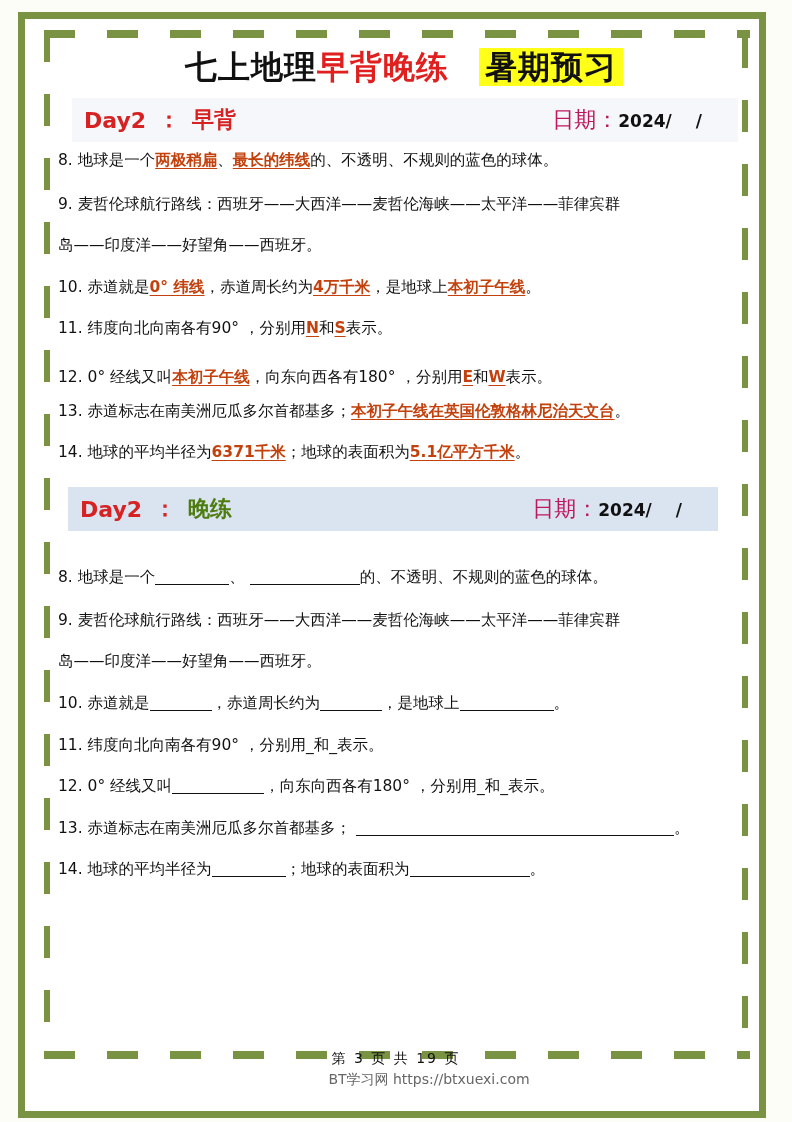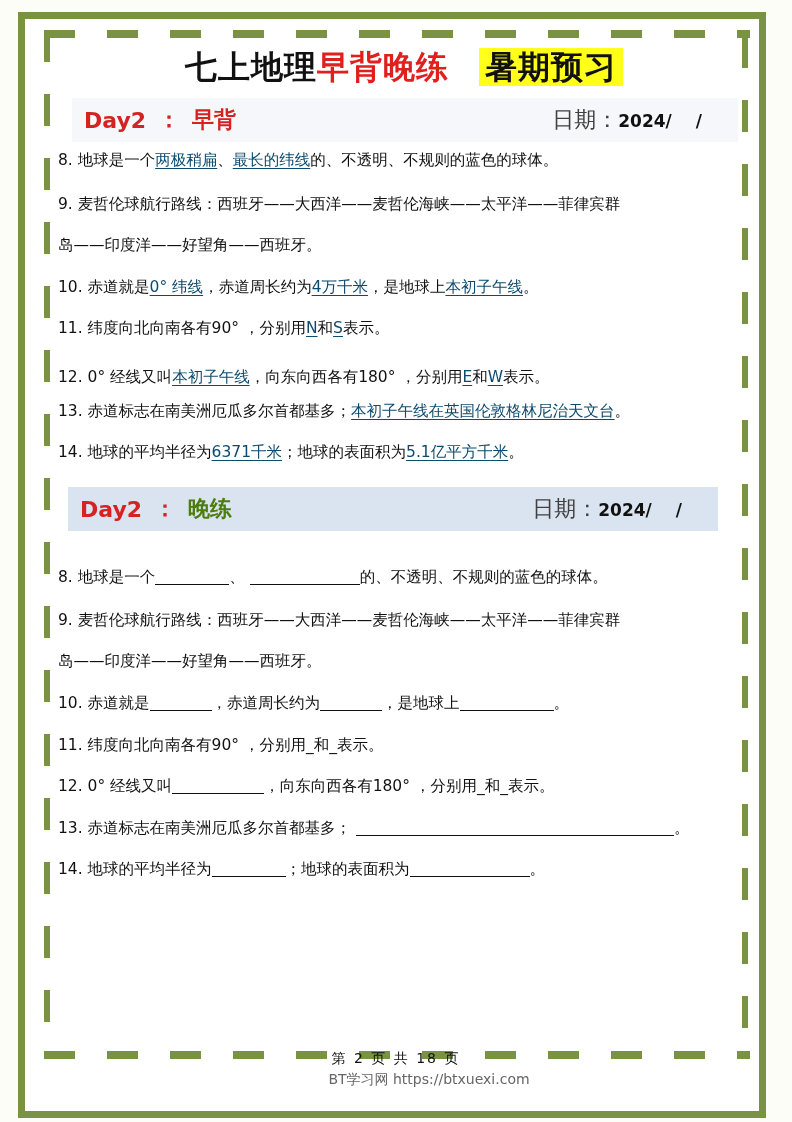--- a/index.html
+++ b/index.html
@@ -37,28 +37,28 @@
     font-weight: bold;
     text-align: right;
   }
   .band-1 { left: 72px; top: 98px; width: 666px; background: #f5f7fa; }
   .band-2 { left: 68px; top: 487px; width: 650px; background: #dae3f0; }
   .day-label { color: #d62222; font-size: 22px; margin-left: 12px; }
   .day-sep { color: #d62222; font-size: 22px; margin: 0 12px; }
   .day-kind-red { color: #d62222; font-size: 22px; }
   .day-kind-blue { color: #4d7c0f; font-size: 22px; }
   .date-wrap { margin-left: auto; margin-right: 36px; display: flex; align-items: baseline; }
-  .date-label { font-size: 22px; font-weight: normal; color: #404040; }
+  .date-label { font-size: 22px; font-weight: normal; color: #be185d; }
   .date-val { font-size: 17px; color: #111; font-weight: bold; }
   .date-slash { font-size: 17px; color: #111; margin-left: 24px; font-weight: bold; }
 
   .line {
     position: absolute; left: 58px; font-size: 15.5px; color: #111; white-space: nowrap;
   }
-  .ans { color: #0c4a6e; text-decoration: underline; text-underline-offset: 3px; }
+  .ans { color: #c2410c; text-decoration: underline; text-underline-offset: 3px; font-weight: bold; }
   .blank { display: inline-block; border-bottom: 1.3px solid #111; height: 16px; vertical-align: -3px; }
 
   .footer-page {
     position: absolute; top: 1050px; left: 0; width: 792px; text-align: center;
     font-size: 14px; color: #111; letter-spacing: 2px;
   }
   .footer-site {
     position: absolute; top: 1071px; left: 0; width: 792px; text-align: center;
     font-size: 14px; color: #666; margin-left: 33px;
   }
@@ -131,14 +131,14 @@
 <div class="line" style="top:776px">
   <span>12. 0° 经线又叫</span><span class="blank" style="width:92px"></span><span>，向东向西各有180° ，分别用_和_表示。</span>
 </div>
 <div class="line" style="top:818px">
   <span>13. 赤道标志在南美洲厄瓜多尔首都基多；</span>&nbsp;<span class="blank" style="width:318px"></span><span>。</span>
 </div>
 <div class="line" style="top:859px">
   <span>14. 地球的平均半径为</span><span class="blank" style="width:74px"></span><span>；地球的表面积为</span><span class="blank" style="width:120px"></span><span>。</span>
 </div>
 
-<div class="footer-page">第 2 页 共 18 页</div>
+<div class="footer-page">第 3 页 共 19 页</div>
 <div class="footer-site">BT学习网 https://btxuexi.com</div>
 
 </body></html>

